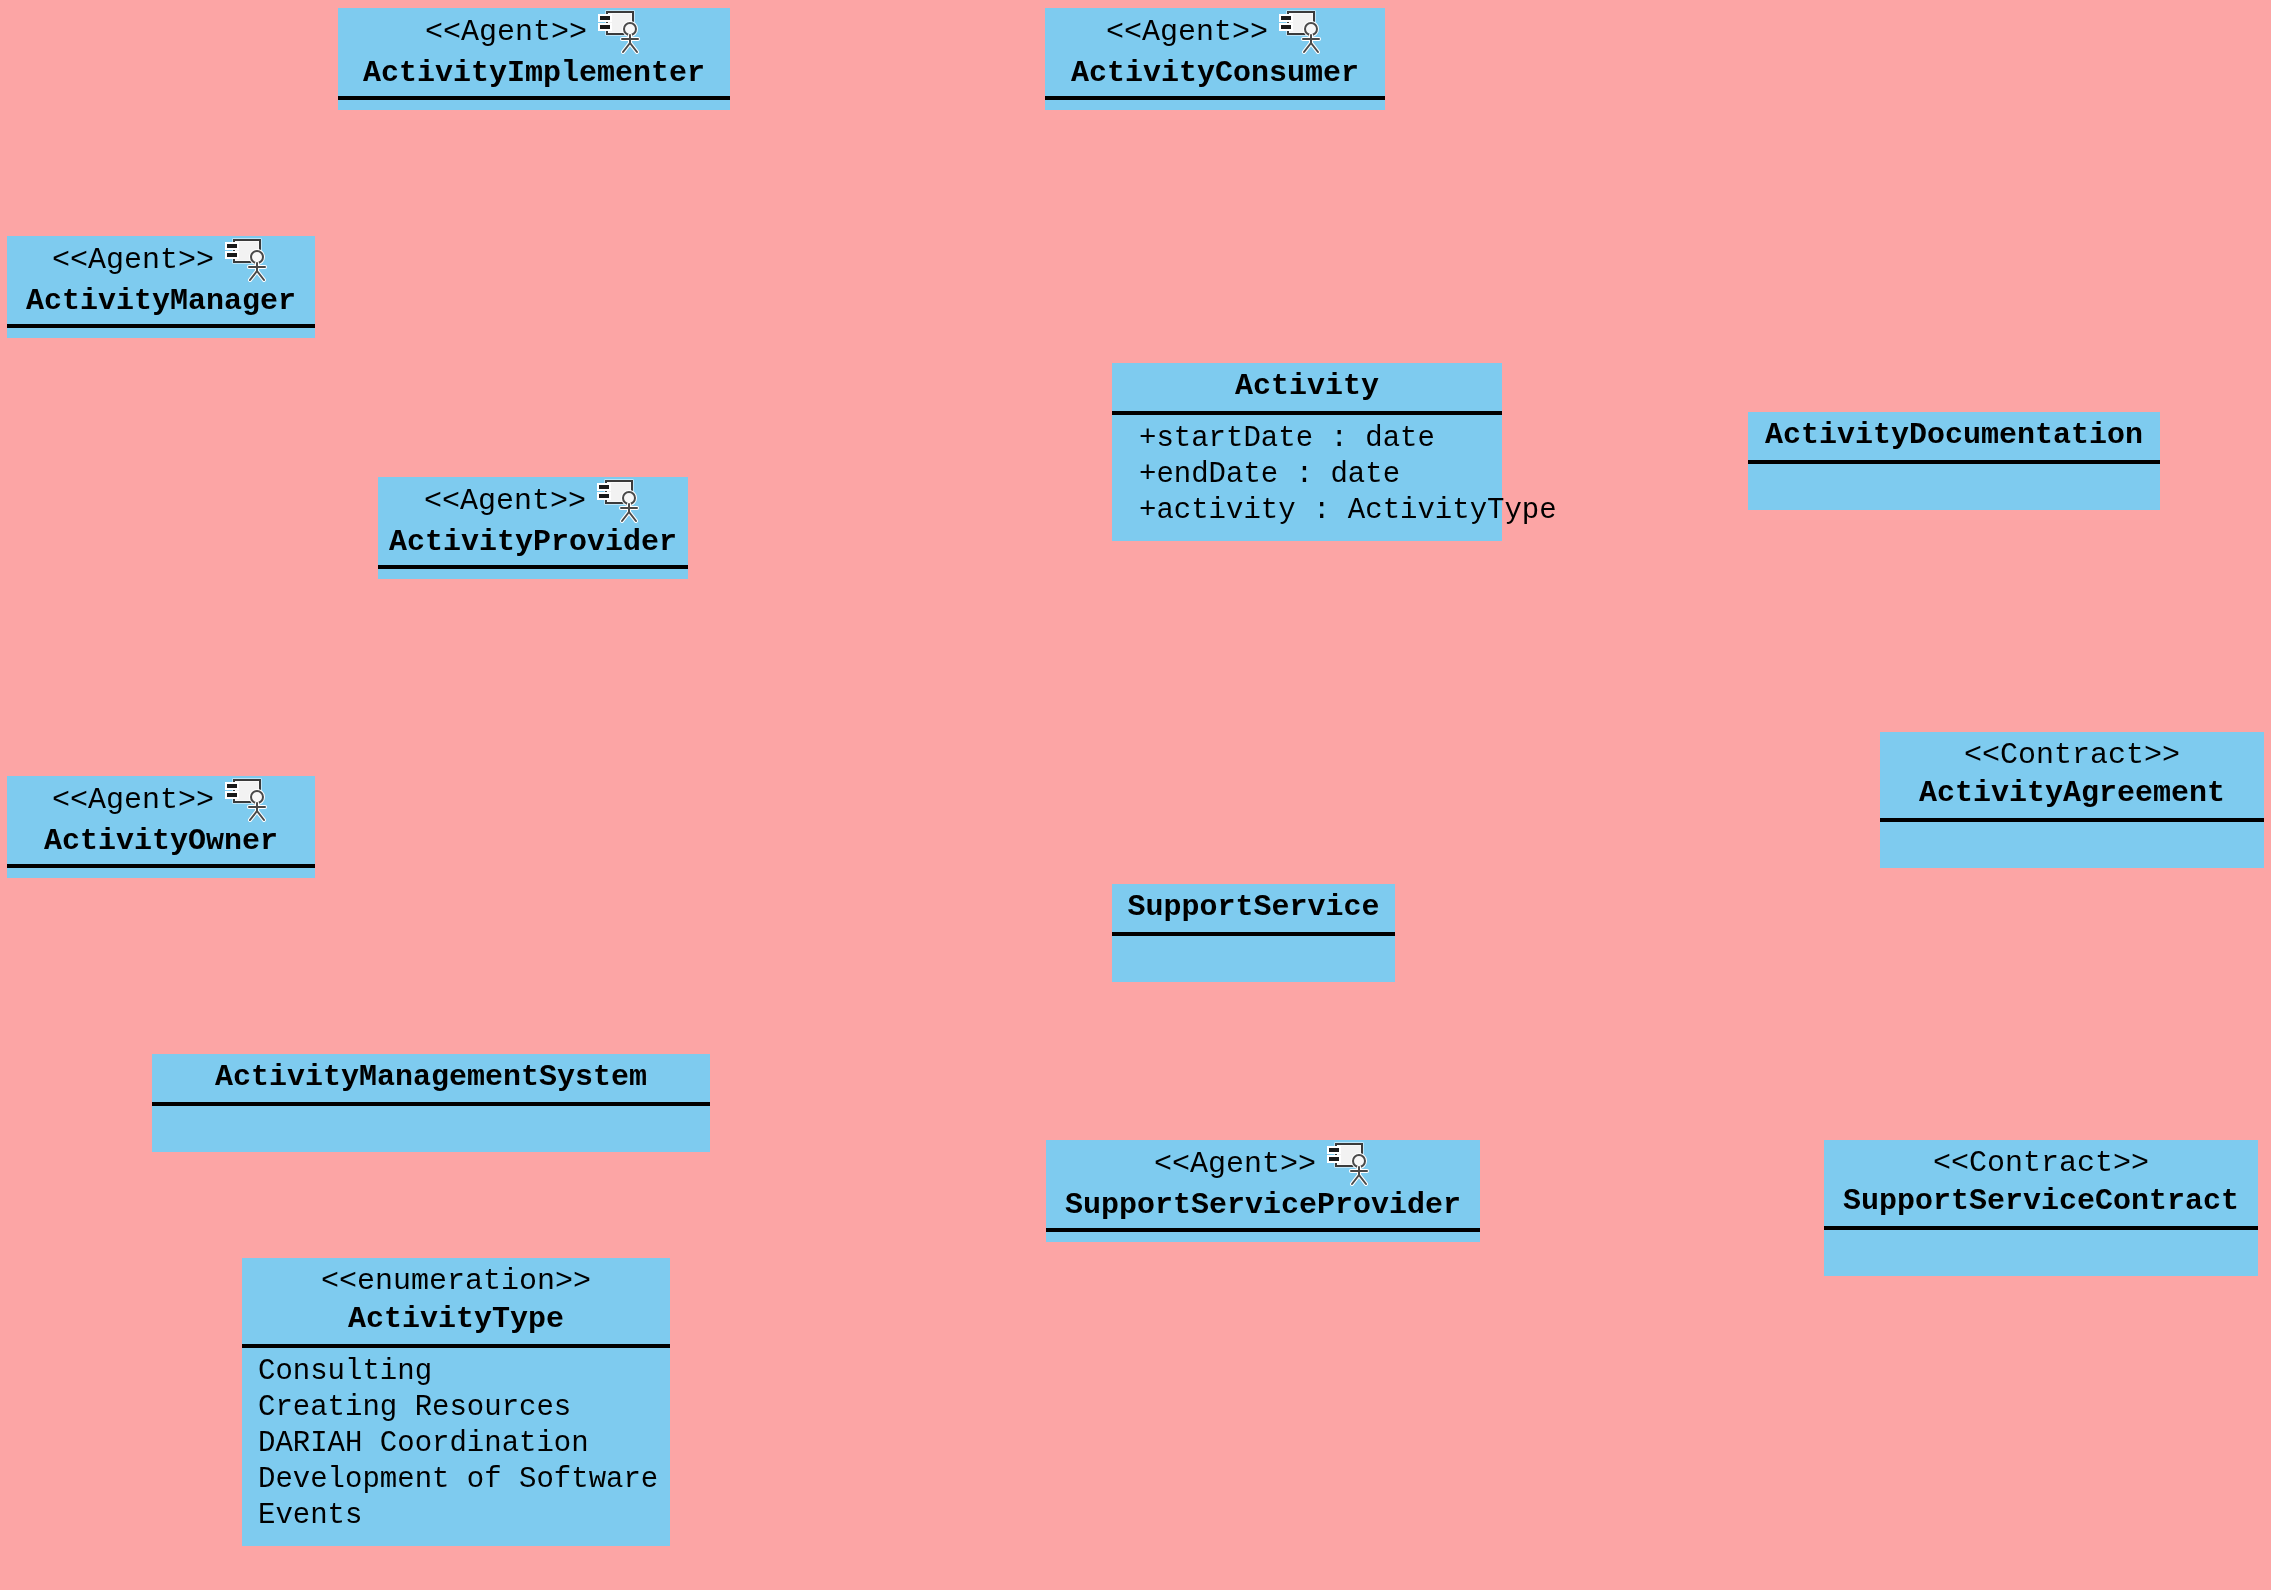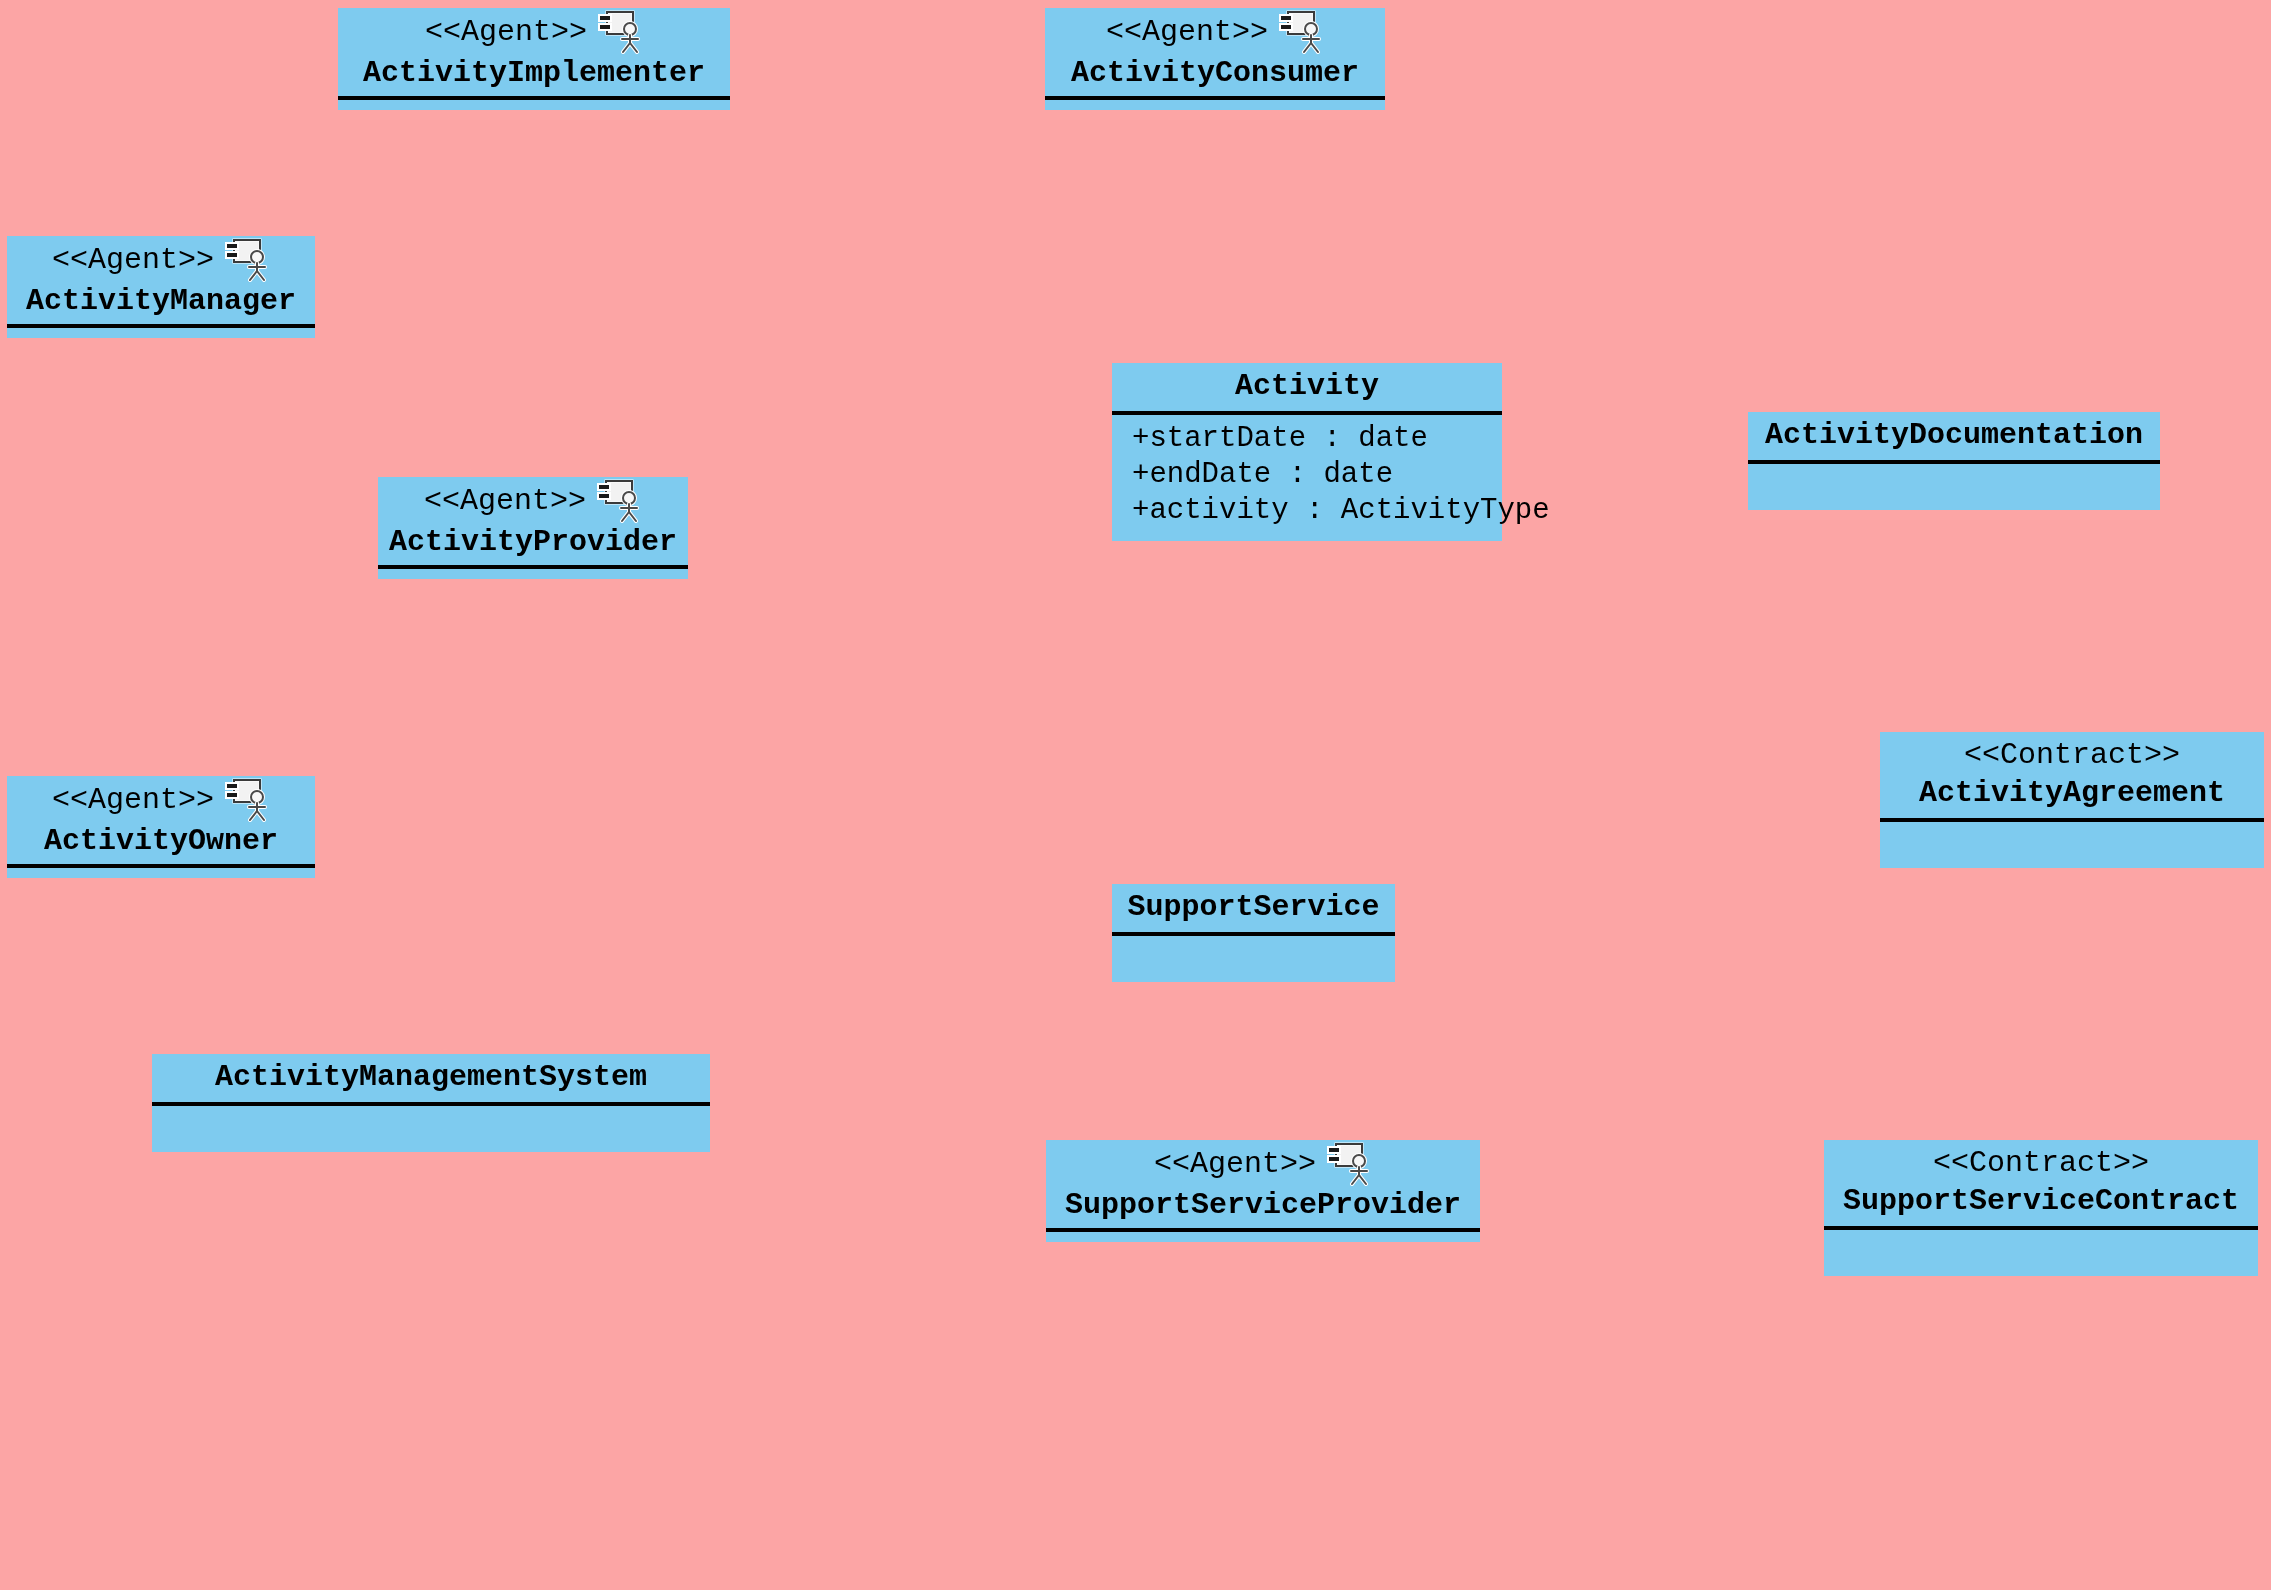--- a/index.html
+++ b/index.html
@@ -214,21 +214,21 @@
   </svg></span>
         </div>
         <span class="nm">ActivityProvider</span>
       </div>
       <div class="body"></div>
     </div>
     <div class="uml plain" style="left: 1112px; top: 363px; width: 390px;">
       <div class="hdr">
         <span class="nm">Activity</span>
       </div>
-      <div class="body" style="height: auto; padding: 6px 14px 12px;">
+      <div class="body" style="height: auto; padding: 6px 21px 12px;">
         <div class="attr">+startDate : date</div>
         <div class="attr">+endDate : date</div>
         <div class="attr">+activity : ActivityType</div>
       </div>
     </div>
     <div class="uml plain" style="left: 1748px; top: 412px; width: 412px;">
       <div class="hdr">
         <span class="nm">ActivityDocumentation</span>
       </div>
       <div class="body"></div>
@@ -320,13 +320,26 @@
       </div>
       <div class="body"></div>
     </div>
     <div class="uml plain" style="left: 1824px; top: 1140px; width: 434px;">
       <div class="hdr">
         <span class="stereo">&lt;&lt;Contract&gt;&gt;</span>
         <span class="nm">SupportServiceContract</span>
       </div>
       <div class="body"></div>
     </div>
+    <div class="uml plain" style="left: 242px; top: 1258px; width: 428px;">
+      <div class="hdr">
+        <span class="stereo">&lt;&lt;enumeration&gt;&gt;</span>
+        <span class="nm">ActivityType</span>
+      </div>
+      <div class="body" style="height: auto; padding: 6px 10px 12px;">
+        <div class="attr">Consulting</div>
+        <div class="attr">Creating Resources</div>
+        <div class="attr">DARIAH Coordination</div>
+        <div class="attr">Development of Software</div>
+        <div class="attr">Events</div>
+      </div>
+    </div>
   </div>
 
 </body></html>

